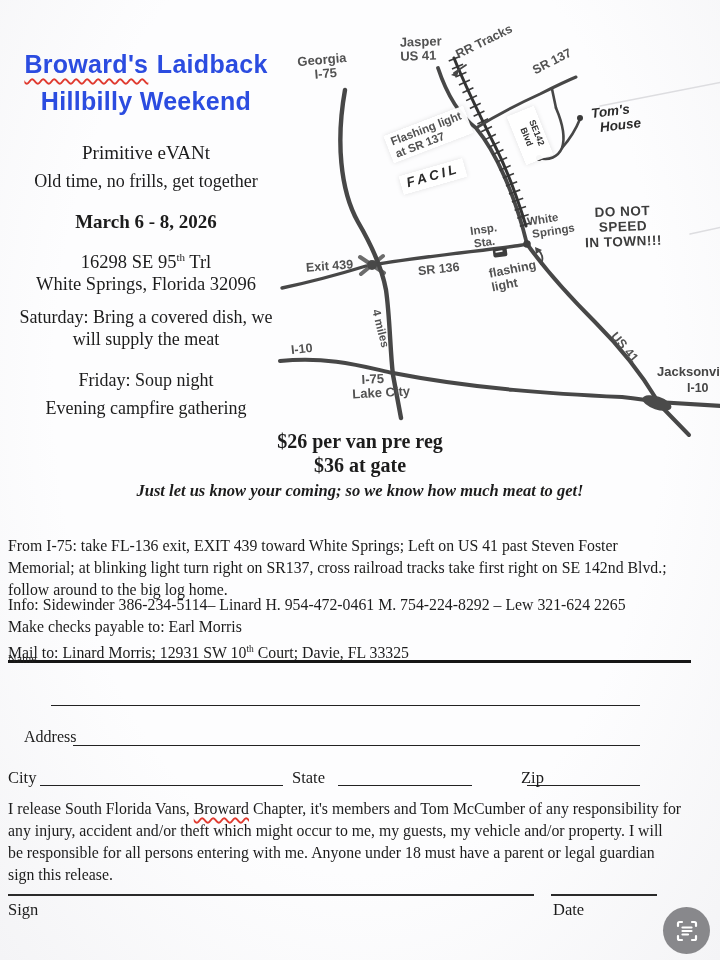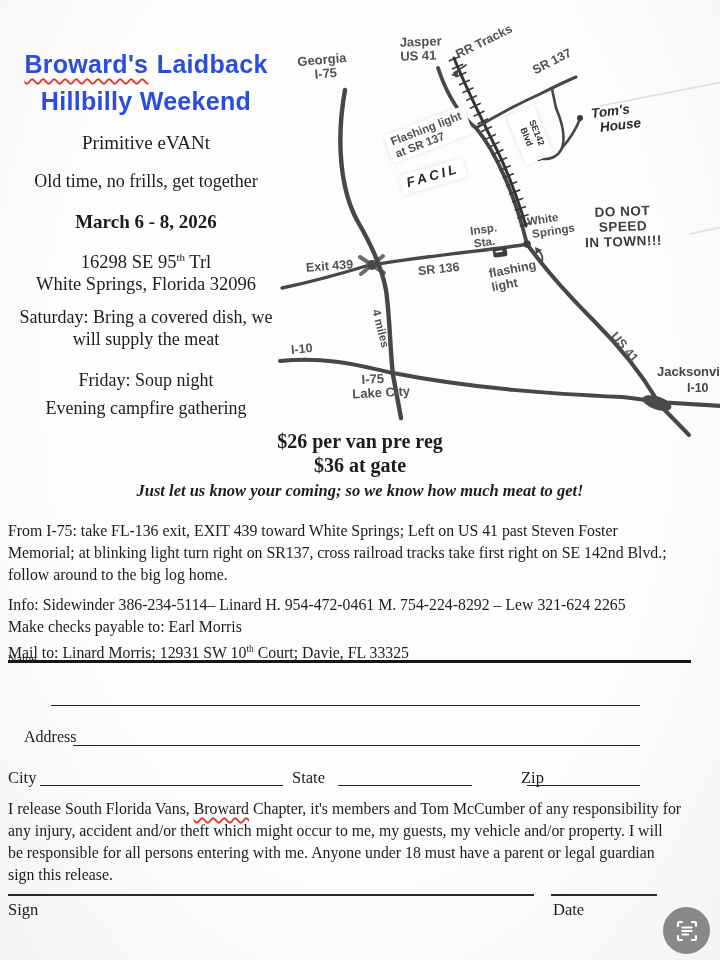--- a/index.html
+++ b/index.html
@@ -47,21 +47,21 @@
   }
 </style>
 </head>
 <body>
 
 <div class="page">
 
   <div class="abs ctr title" style="top:50px;"><span class="sq">Broward's</span><span style="margin-left:.34em;">Laidback</span></div>
   <div class="abs ctr title" style="top:87px;text-align:center;">Hillbilly Weekend</div>
 
-  <div class="abs ctr serif" style="top:132px;font-size:19px;">Primitive eVANt</div>
+  <div class="abs ctr serif" style="top:142px;font-size:19px;">Primitive eVANt</div>
   <div class="abs ctr serif" style="top:171px;font-size:18px;">Old time, no frills, get together</div>
   <div class="abs ctr serif" style="top:211px;font-size:19px;font-weight:bold;">March 6 - 8, 2026</div>
 
   <div class="abs ctr serif" style="top:251px;font-size:18.5px;"><span>16298 SE 95</span><sup style="font-size:11px;">th</sup><span> Trl</span></div>
   <div class="abs ctr serif" style="top:274px;font-size:18.5px;">White Springs, Florida 32096</div>
 
   <div class="abs ctr serif" style="top:307px;font-size:18px;">Saturday: Bring a covered dish, we</div>
   <div class="abs ctr serif" style="top:329px;font-size:18px;">will supply the meat</div>
   <div class="abs ctr serif" style="top:370px;font-size:18px;">Friday: Soup night</div>
   <div class="abs ctr serif" style="top:398px;font-size:18px;">Evening campfire gathering</div>
@@ -162,21 +162,21 @@
     <div class="ml" style="left:328px;top:310px;font-size:12.5px;transform:rotate(50deg);transform-origin:left top;">US 41</div>
     <div class="ml" style="left:367px;top:345px;font-size:13px;color:#454545;">Jacksonville</div>
     <div class="ml" style="left:397px;top:362px;font-size:12.5px;color:#454545;">I-10</div>
   </div>
 
   <div class="abs serif nowrap" style="left:0;width:720px;text-align:center;top:430px;font-size:20px;font-weight:bold;">$26 per van pre reg</div>
   <div class="abs serif nowrap" style="left:0;width:720px;text-align:center;top:454px;font-size:20px;font-weight:bold;">$36 at gate</div>
   <div class="abs serif nowrap" style="left:0;width:720px;text-align:center;top:481px;font-size:16.5px;font-weight:bold;font-style:italic;">Just let us know your coming; so we know how much meat to get!</div>
 
   <div class="abs serif body-sm" style="left:8px;top:520px;width:712px;">
-    <span class="nowrap" style="display:block;">From I-75: take FL-136 exit, EXIT 439 toward White Springs; Left on US 41 past Steven Foster</span>
+    <span class="nowrap" style="display:block;margin-top:15px;">From I-75: take FL-136 exit, EXIT 439 toward White Springs; Left on US 41 past Steven Foster</span>
     <span class="nowrap" style="display:block;">Memorial; at blinking light turn right on SR137, cross railroad tracks take first right on SE 142nd Blvd.;</span>
     <span class="nowrap" style="display:block;">follow around to the big log home.</span>
   </div>
 
   <div class="abs serif body-sm nowrap" style="left:8px;top:594px;">Info: Sidewinder 386-234-5114– Linard H. 954-472-0461 M. 754-224-8292 – Lew 321-624 2265</div>
   <div class="abs serif body-sm nowrap" style="left:8px;top:616px;">Make checks payable to: Earl Morris</div>
   <div class="abs serif body-sm nowrap" style="left:8px;top:638px;"><span>Mail to: Linard Morris; 12931 SW 10</span><sup style="font-size:9.5px;">th</sup><span> Court; Davie, FL 33325</span></div>
 
   <div class="abs" style="left:8px;top:660px;width:683px;height:2.6px;background:#161616;"></div>
 

